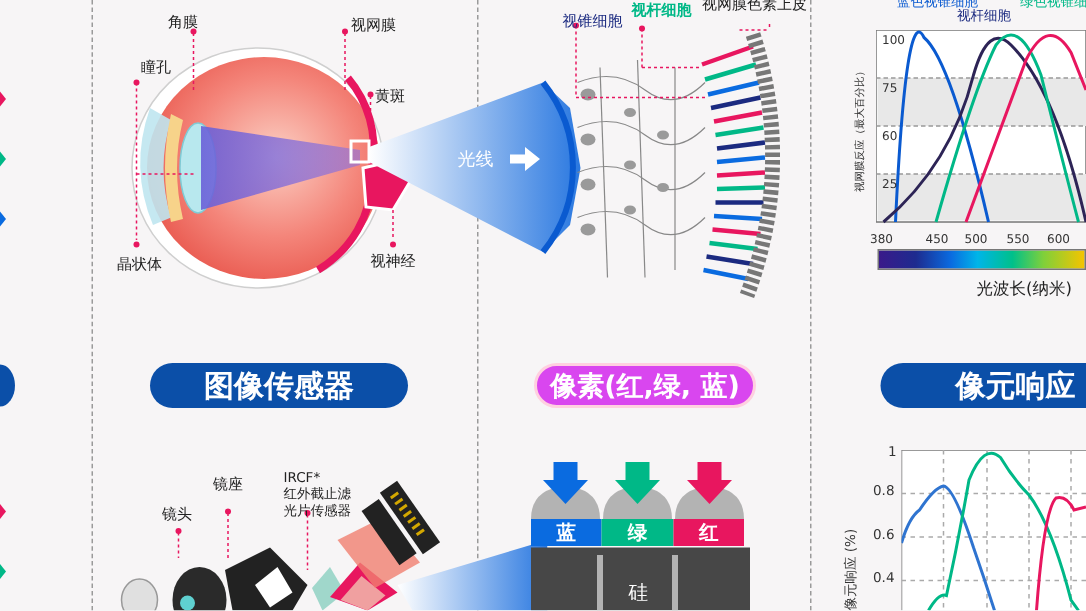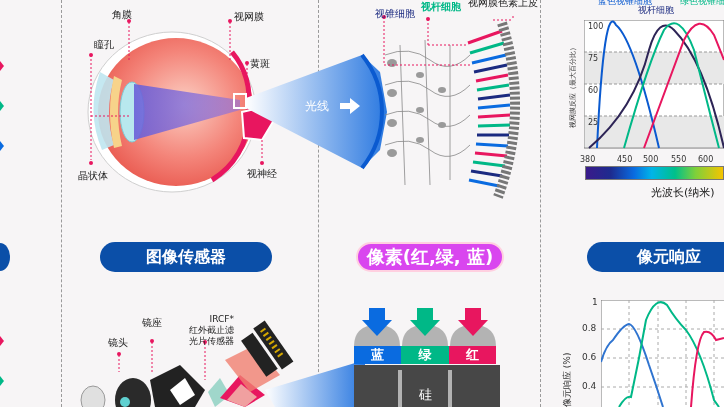--- a/index.html
+++ b/index.html
@@ -1,21 +1,21 @@
 <!DOCTYPE html>
 <html><head>
 <meta charset="utf-8">
 <style>
   * { box-sizing: border-box; margin: 0; padding: 0; }
   html, body { width: 724px; height: 407px; overflow: hidden; background: #f7f5f6; font-family: "DejaVu Sans", "Liberation Sans", sans-serif; }
   #root { position: relative; width: 724px; height: 407px; }
   .vdash { position: absolute; top: 0; width: 0; height: 407px; border-left: 1px dashed #9a9a9a; }
   .abs { position: absolute; }
   .lbl { position: absolute; font-size: 10px; color: #222; white-space: nowrap; }
-  .pill { position: absolute; height: 30px; border-radius: 15px; color: #fff; font-size: 16px; font-weight: bold; display: flex; align-items: center; justify-content: center; white-space: nowrap; }
+  .pill { position: absolute; height: 30px; border-radius: 15px; color: #fff; font-size: 20px; font-weight: bold; display: flex; align-items: center; justify-content: center; white-space: nowrap; }
   .pill.blue { background: #0b4fa8; }
   .pill.pink { background: #d946ef; border: 2px solid #ffd0e0; }
   .tick { position: absolute; font-size: 8px; color: #333; }
   .stage-cell { position: absolute; height: 18px; color: #fff; font-size: 13px; font-weight: bold; display: flex; align-items: center; justify-content: center; }
 </style>
 </head>
 <body>
 
 <div id="root">
 
@@ -227,21 +227,21 @@
       </g>
     <g fill="#e8165f">
         <circle cx="44" cy="34" r="2"></circle>
         <circle cx="77" cy="21" r="2"></circle>
         <circle cx="130" cy="22" r="2"></circle>
       </g>
   </svg>
   <div class="lbl" style="left:108px;top:336px">镜头</div>
   <div class="lbl" style="left:142px;top:316px">镜座</div>
   <div class="lbl" style="left:189px;top:314px;font-size:9px;line-height:11px">
-    <div style="text-align:right">IRCF*</div>
+    <div style="text-align:left">IRCF*</div>
     <div>红外截止滤</div>
     <div>光片传感器</div>
   </div>
 
   <svg class="abs" style="left:354px;top:306px" width="146" height="101">
     <path d="M0,40 Q0,20 23,18 Q46,20 46,40 Z" fill="#b3b3b3"></path>
     <path d="M48,40 Q48,20 71,18 Q94,20 94,40 Z" fill="#b3b3b3"></path>
     <path d="M96,40 Q96,20 119,18 Q142,20 142,40 Z" fill="#b3b3b3"></path>
     <polygon points="15,2 31,2 31,14 38,14 23,30 8,14 15,14" fill="#0a6be0"></polygon>
     <polygon points="63,2 79,2 79,14 86,14 71,30 56,14 63,14" fill="#00b887"></polygon>

